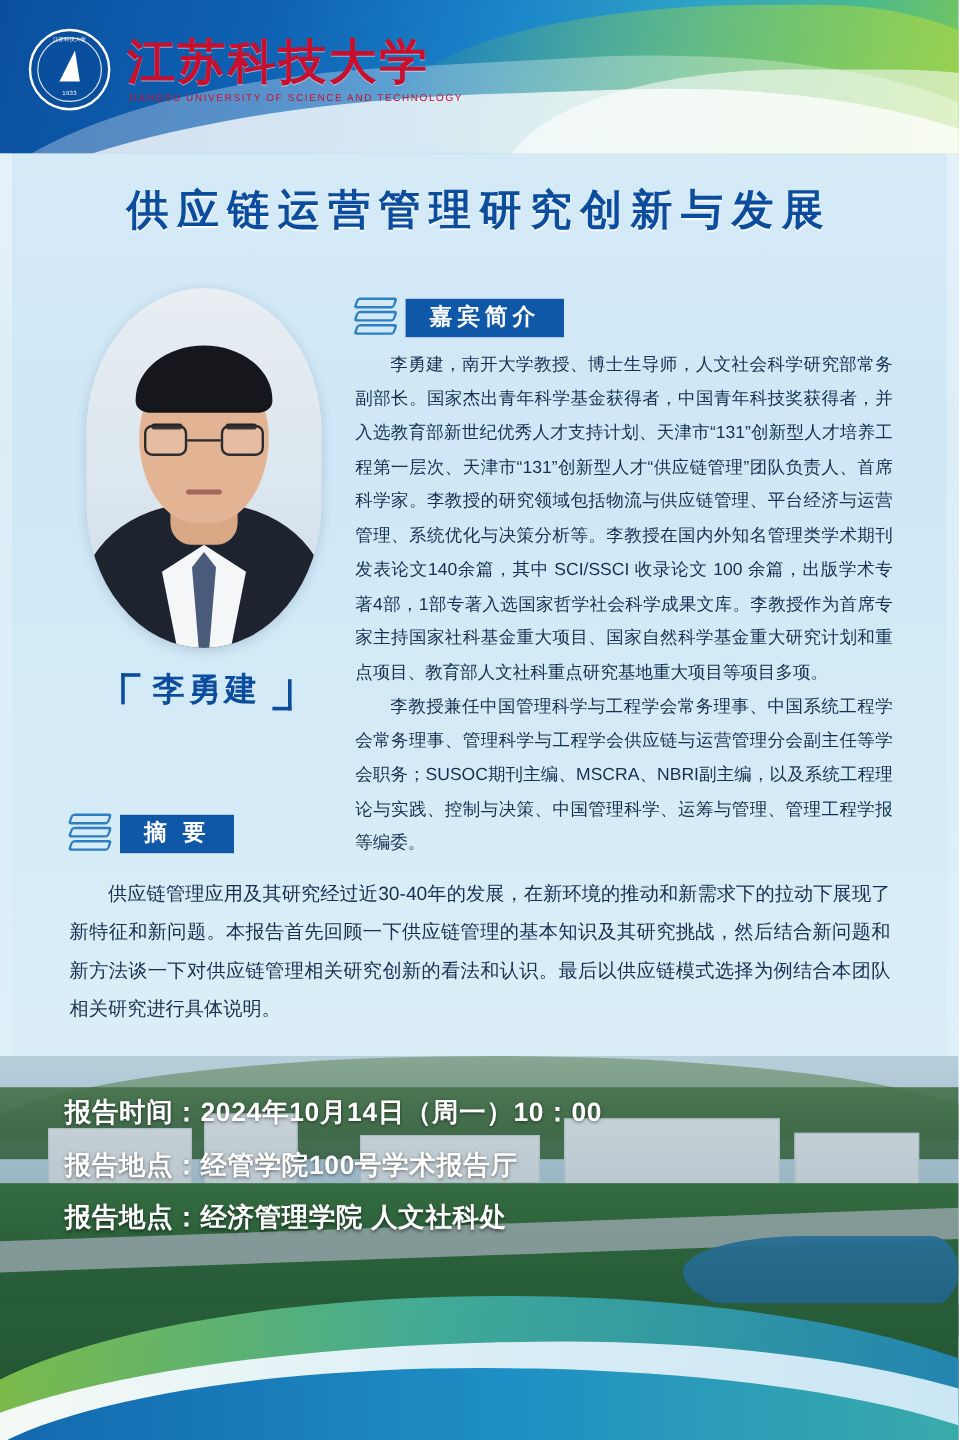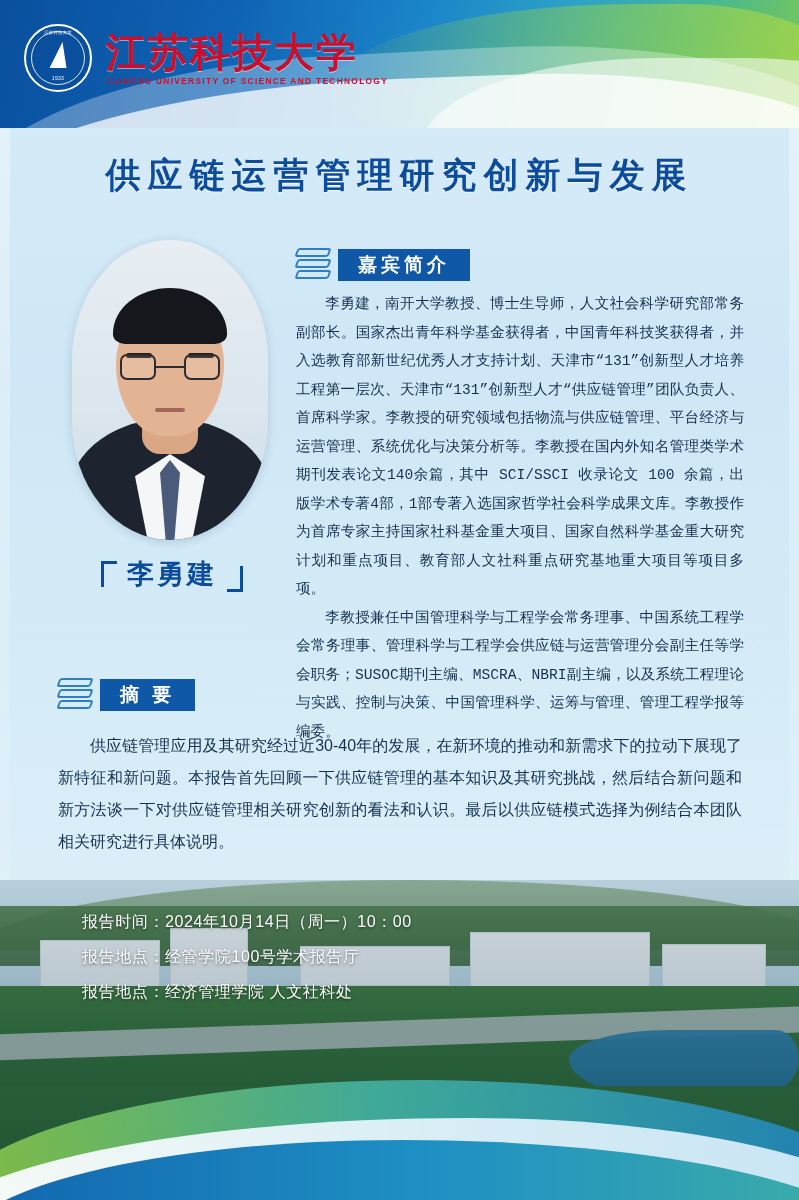--- a/index.html
+++ b/index.html
@@ -93,21 +93,21 @@
   }
   .logo-text { display: flex; flex-direction: column; }
   .logo-cn {
     font-family: "DejaVu Serif", serif;
     font-size: 40px; font-weight: bold;
     color: #c8102e; letter-spacing: 2px;
     line-height: 1.08;
     text-shadow: 0 1px 0 rgba(255,255,255,.5);
   }
   .logo-en {
-    font-size: 8.3px; font-weight: bold;
+    font-size: 8.3px; font-weight: normal;
     color: #c8102e; letter-spacing: 1.35px;
     margin-top: 3px;
   }
 
   
   .main-title {
     position: absolute; top: 152px; left: 0; width: 799px;
     text-align: center;
     font-size: 35px; font-weight: bold;
     letter-spacing: 7px;
@@ -219,21 +219,21 @@
   #sec-abstract { left: 58px; top: 678px; }
 
   
   .guest-body {
     position: absolute; left: 296px; top: 290px; width: 448px;
     font-size: 14.6px; line-height: 28.5px;
     color: #15314f;
     text-align: justify;
     text-justify: inter-ideograph;
   }
-  .guest-body p { text-indent: 2em; font-family: Liberation Mono, monospace; }
+  .guest-body p { text-indent: 2em; }
 
   
   .abstract-body {
     position: absolute; left: 58px; top: 730px; width: 684px;
     font-size: 16px; line-height: 32px;
     color: #15314f;
     text-align: justify;
     text-justify: inter-ideograph;
   }
   .abstract-body p { text-indent: 2em; }
@@ -306,26 +306,25 @@
     background: linear-gradient(90deg,#1264ad 0%, #1e8fc4 50%, #3fb0a5 100%);
     border-radius: 48% 52% 0 0 / 90% 90% 0 0;
   }
 
   
   .info {
     position: absolute; left: 54px; top: 912px; width: 700px;
     color: #ffffff;
   }
   .info-line {
-    font-size: 16px; font-weight: normal;
+    font-size: 22px; font-weight: bold;
     letter-spacing: .6px;
     margin-bottom: 14px;
     text-shadow: 0 1px 3px rgba(0,0,0,.55);
     white-space: nowrap;
-    margin-left: 28px;
   }
   .info-line:last-child { margin-bottom: 0; }
 
   
   .edge-l, .edge-r {
     position: absolute; top: 128px; bottom: 0; width: 10px;
     background: linear-gradient(180deg, rgba(255,255,255,.35), rgba(255,255,255,0));
   }
   .edge-l { left: 0; }
   .edge-r { right: 0; }

